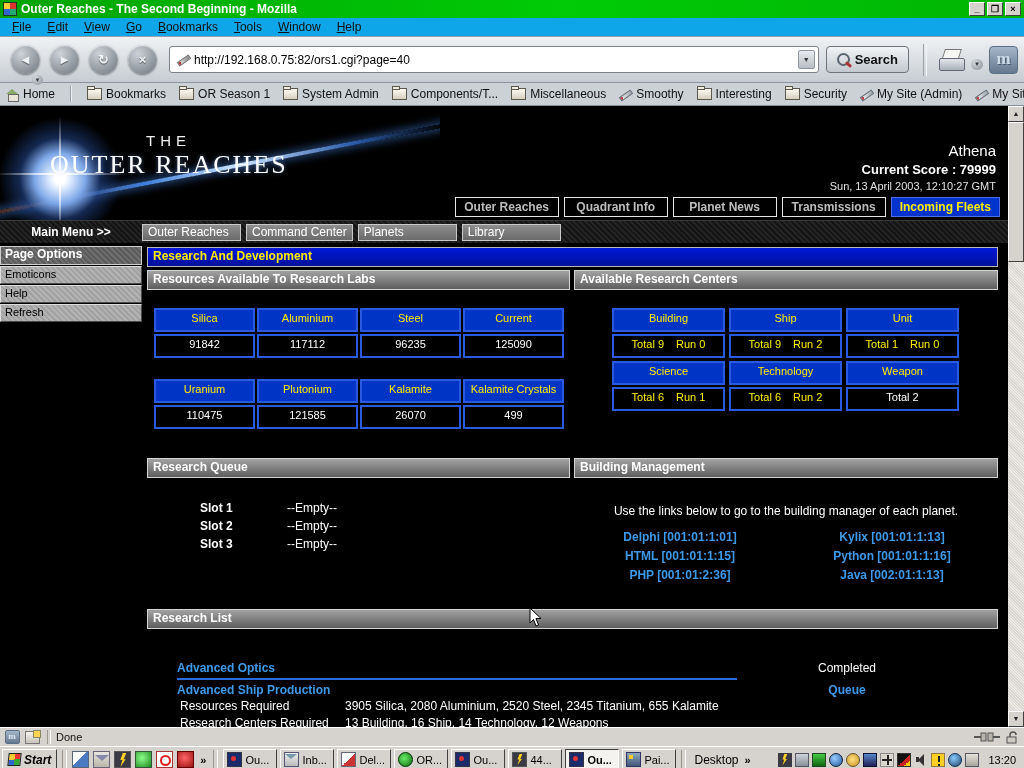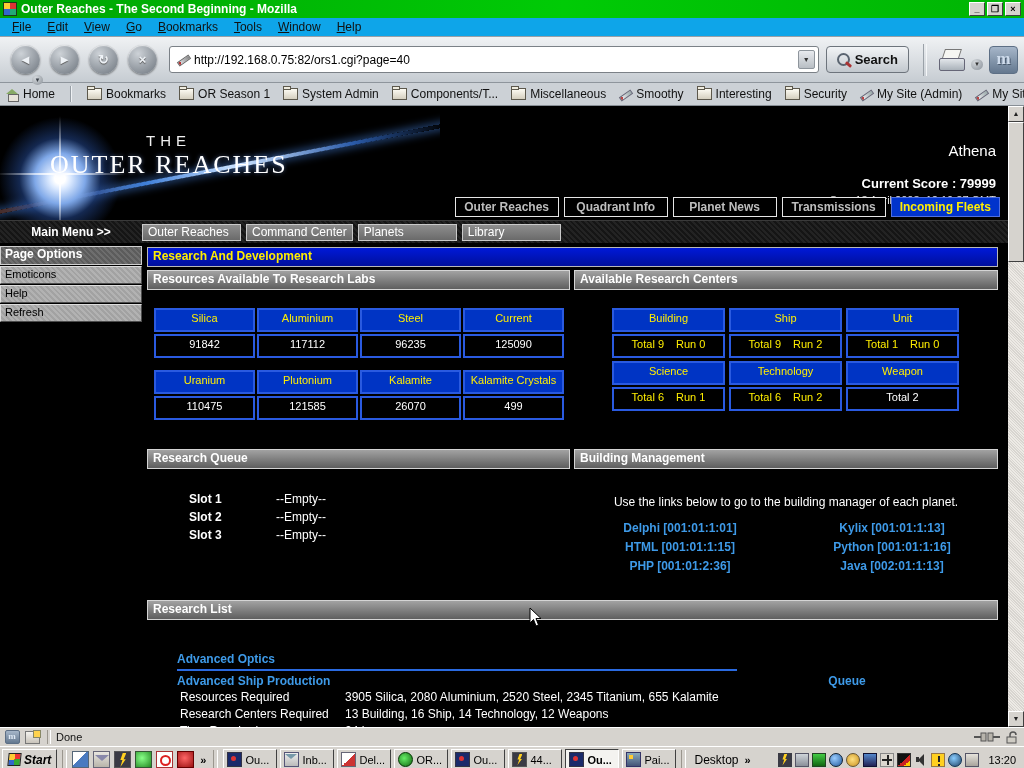--- a/index.html
+++ b/index.html
@@ -94,21 +94,21 @@
     background:radial-gradient(circle at 50% 52%,#fff 0 6%,#dceaff 12%,#7fa8e8 28%,rgba(40,80,160,.5) 45%,transparent 68%);}
   .star::before{content:"";position:absolute;left:50%;top:0;width:2px;height:100%;margin-left:-1px;
     background:linear-gradient(transparent,#fff,transparent);}
   .star::after{content:"";position:absolute;top:50%;left:0;height:2px;width:100%;margin-top:-3px;
     background:linear-gradient(to right,transparent,#fff,transparent);}
   .logo-the{position:absolute;left:146px;top:26px;color:#f0f0f0;font-size:15px;letter-spacing:5px;}
   .logo-main{position:absolute;left:50px;top:44px;color:#fff;font-size:26px;letter-spacing:2px;
     font-family:"Liberation Serif",serif;font-weight:normal;text-shadow:0 0 4px rgba(140,180,255,.5);}
   .hright{position:absolute;right:12px;top:36px;text-align:right;color:#fff;}
   .hplayer{font-size:15px;}
-  .hscore{font-size:13px;font-weight:bold;margin-top:17px;text-align:right;}
+  .hscore{font-size:13px;font-weight:bold;margin-top:3px;text-align:right;}
   .hdate{font-size:11px;color:#e0e0e0;margin-top:3px;}
   .htabs{position:absolute;right:8px;bottom:3px;display:flex;gap:5px;}
   .htab{border:1px solid #e6e6e6;background:#000;color:#bdbdbd;font-weight:bold;font-size:12px;
     padding:2px 8px;min-width:86px;text-align:center;}
   .htab.active{background:#0033cc;color:#ffee00;border-color:#4f6fe0;}
 
   
   .mmrow{height:22px;background:repeating-linear-gradient(45deg,#232323 0 2px,#151515 2px 4px);
     display:flex;align-items:center;border-top:1px solid #3a3a3a;border-bottom:1px solid #000;}
   .mmlabel{width:142px;text-align:center;color:#fff;font-weight:bold;font-size:12px;}
@@ -127,32 +127,32 @@
   .content{flex:1;padding:3px 10px 0 5px;}
 
   .bluebar{height:18px;background:linear-gradient(#0019d8,#000f9c);border:1px solid #b8b8b8;
     color:#ffee00;font-weight:bold;font-size:12px;padding:0 5px;line-height:16px;margin-bottom:3px;}
   .cols{display:flex;gap:4px;}
   .colL{width:423px;}
   .colR{flex:1;}
   .graybar{height:18px;background:linear-gradient(#a2a2a2,#5e5e5e);border:1px solid #d4d4d4;
     color:#fff;font-weight:bold;font-size:12px;padding:0 5px;line-height:16px;}
 
-  .resgrid{display:grid;grid-template-columns:repeat(4,101px);gap:12px 2px;padding:18px 0 8px 7px;}
+  .resgrid{display:grid;grid-template-columns:repeat(4,101px);gap:21px 2px;padding:18px 0 8px 7px;}
   .cengrid{display:grid;grid-template-columns:repeat(3,113px);gap:3px 4px;padding:18px 0 0 38px;}
   .bx .h{height:20px;background:#0034c4;border:2px solid #2a5ae0;color:#ffee00;font-size:11px;
     text-align:center;line-height:16px;margin-bottom:2px;}
   .bx .v{height:20px;background:#000;border:2px solid #2a5ae0;color:#fff;font-size:11px;
     text-align:center;line-height:16px;}
   .bx .v.yellow{color:#ffee00;display:flex;justify-content:center;gap:12px;}
   .bx .v.white{color:#fff;}
 
   .queuebody{padding-top:23px;}
   .slot{display:flex;height:18px;font-size:12px;color:#fff;}
-  .sl{margin-left:42px;width:87px;font-weight:bold;}
+  .sl{margin-left:53px;width:87px;font-weight:bold;}
   .bmbody{padding-top:14px;}
   .bm-instr{text-align:center;color:#fff;font-size:12px;margin:12px 0 12px;}
   .bm-cols{display:flex;}
   .bm-col{width:50%;text-align:center;}
   .bm-link{display:block;color:#3e9ae8;font-weight:bold;font-size:12px;margin-bottom:5px;text-decoration:none;}
 
   .rl-header{margin-top:22px;}
   .rl-body{padding:32px 0 0 30px;font-size:12px;}
   .rl-row{display:flex;align-items:flex-start;}
   .rl-name{flex:0 0 530px;color:#3e9ae8;font-weight:bold;}
@@ -504,20 +504,21 @@
                   </div>
                 </div>
               </div>
             </div>
           </div>
 
           <div class="graybar rl-header">Research List</div>
           <div class="rl-body">
             <div class="rl-row">
               <span class="rl-name">Advanced Optics</span>
+              <span class="rl-status">Completed</span>
             </div>
             <div class="rl-line"></div>
             <div class="rl-row">
               <span class="rl-name">Advanced Ship Production</span>
               <span class="rl-status link">Queue</span>
             </div>
             <div class="d-row">
                 <span class="d-label">Resources Required</span>
                 <span class="d-val">3905 Silica, 2080 Aluminium, 2520 Steel, 2345 Titanium, 655 Kalamite</span>
               </div>

